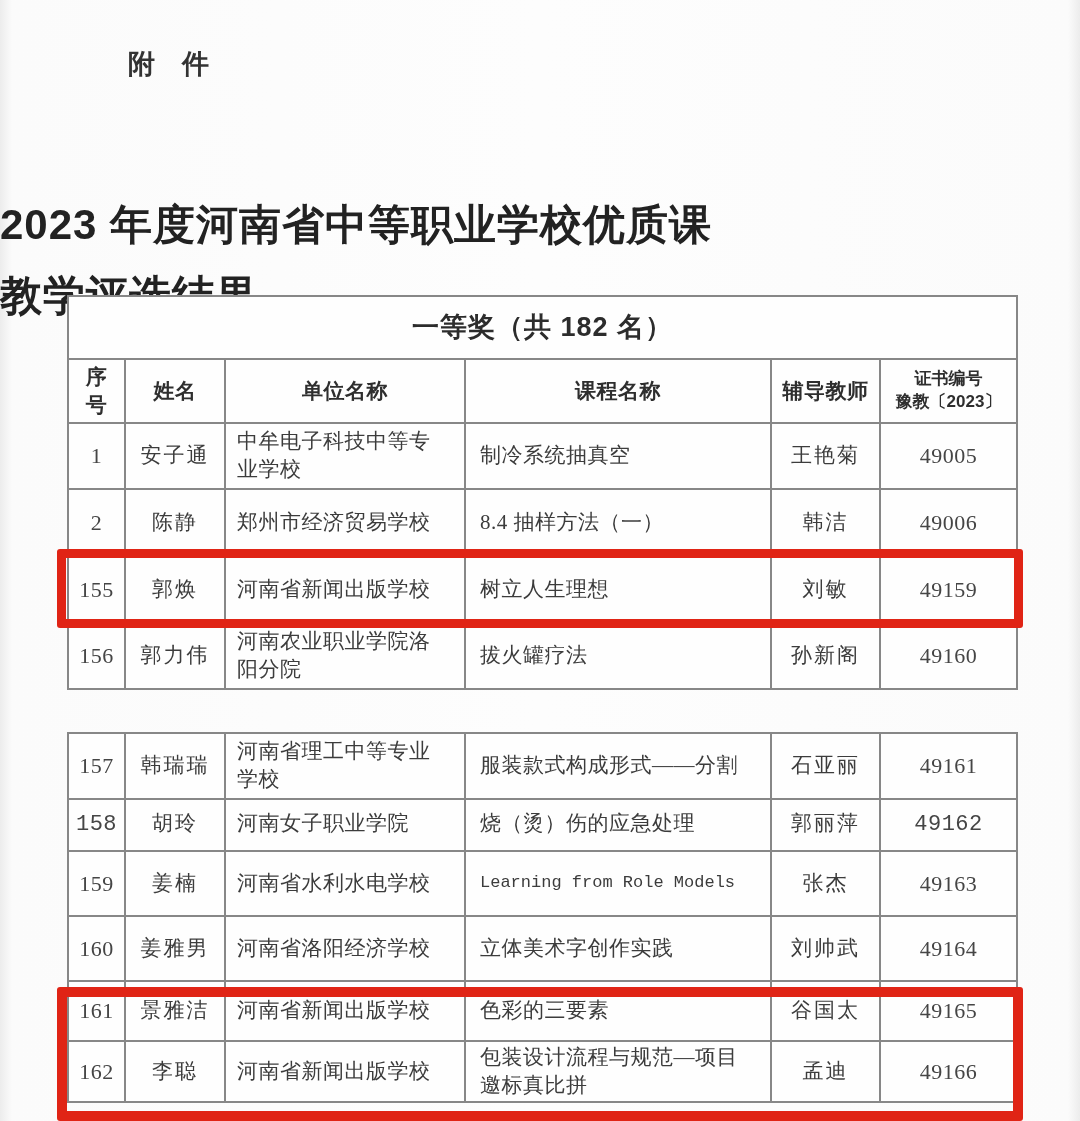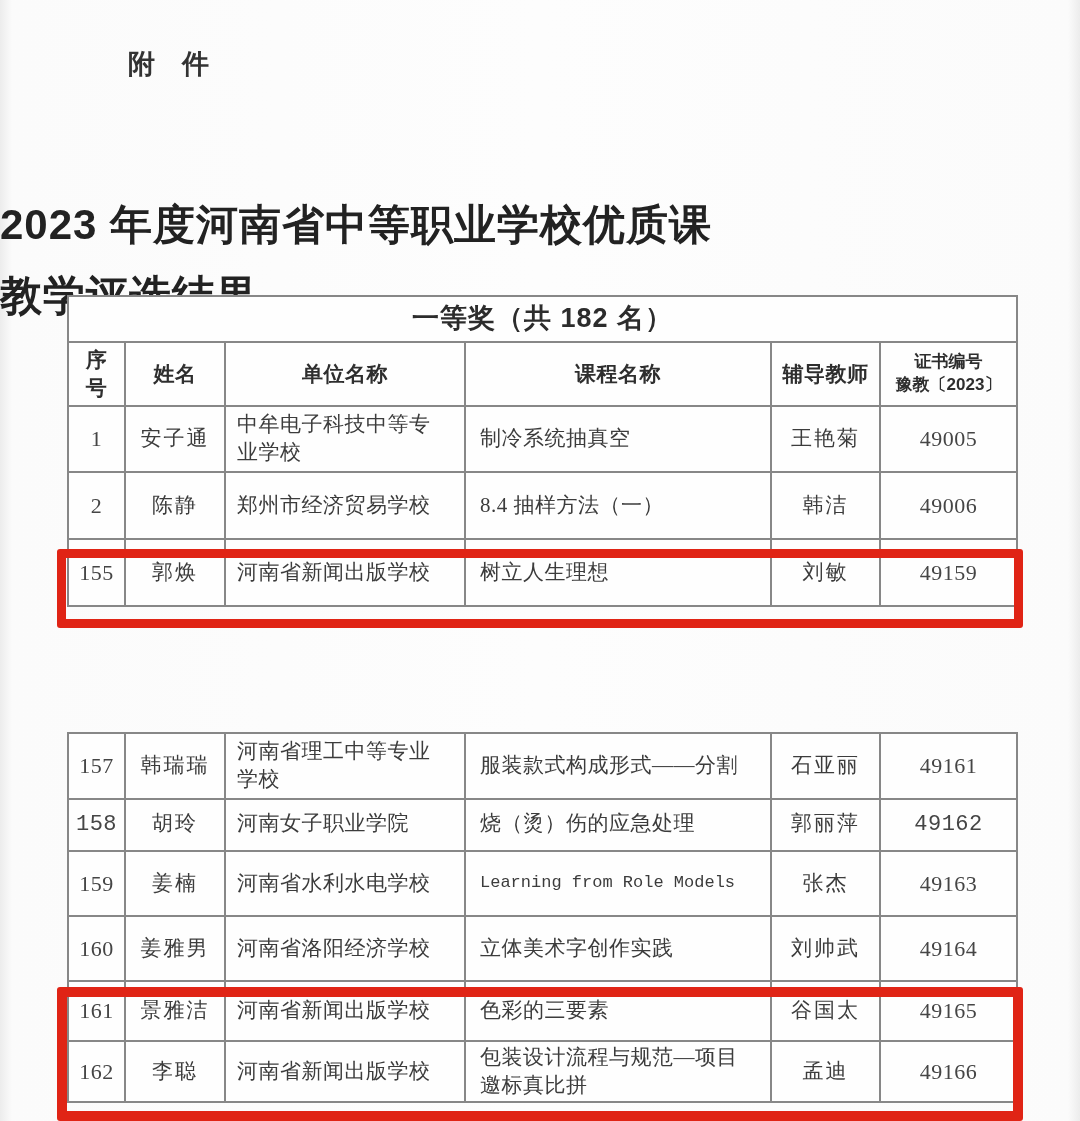--- a/index.html
+++ b/index.html
@@ -42,21 +42,21 @@
     font-size:21px;
     line-height:1.32;
     letter-spacing:0.5px;
     padding:2px 4px;
     overflow:hidden;
   }
   
   col.c-no{width:57px;}col.c-name{width:100px;}col.c-school{width:240px;}
   col.c-course{width:306px;}col.c-teacher{width:109px;}col.c-cert{width:137px;}
 
-  tr.sec-title-row{height:46px;}
+  tr.sec-title-row{height:63px;}
   tr.sec-title-row td{
     font-family:"Liberation Sans","DejaVu Sans",sans-serif;
     font-weight:700;font-size:27px;color:#2c2c2c;letter-spacing:1px;
   }
   tr.head-row{height:64px;}
   tr.head-row th{
     font-family:"Liberation Sans","DejaVu Sans",sans-serif;
     font-weight:700;font-size:21px;color:#2e2e2e;
   }
   .stack{display:inline-block;width:1.15em;word-break:break-all;line-height:1.35;}
@@ -137,20 +137,28 @@
         <td class="cell-cert">49006</td>
       </tr>
       <tr class="data">
         <td class="cell-no">155</td>
         <td class="cell-name">郭焕</td>
         <td class="cell-school">河南省新闻出版学校</td>
         <td class="cell-course">树立人生理想</td>
         <td class="cell-teacher">刘敏</td>
         <td class="cell-cert">49159</td>
       </tr>
+      <tr class="data">
+        <td class="cell-no">156</td>
+        <td class="cell-name">郭力伟</td>
+        <td class="cell-school">河南农业职业学院洛阳分院</td>
+        <td class="cell-course">拔火罐疗法</td>
+        <td class="cell-teacher">孙新阁</td>
+        <td class="cell-cert">49160</td>
+      </tr>
     </tbody>
   </table>
 
   <table class="tbl tbl-s2">
     <colgroup>
       <col class="c-no">
         <col class="c-name">
         <col class="c-school">
       <col class="c-course">
         <col class="c-teacher">

